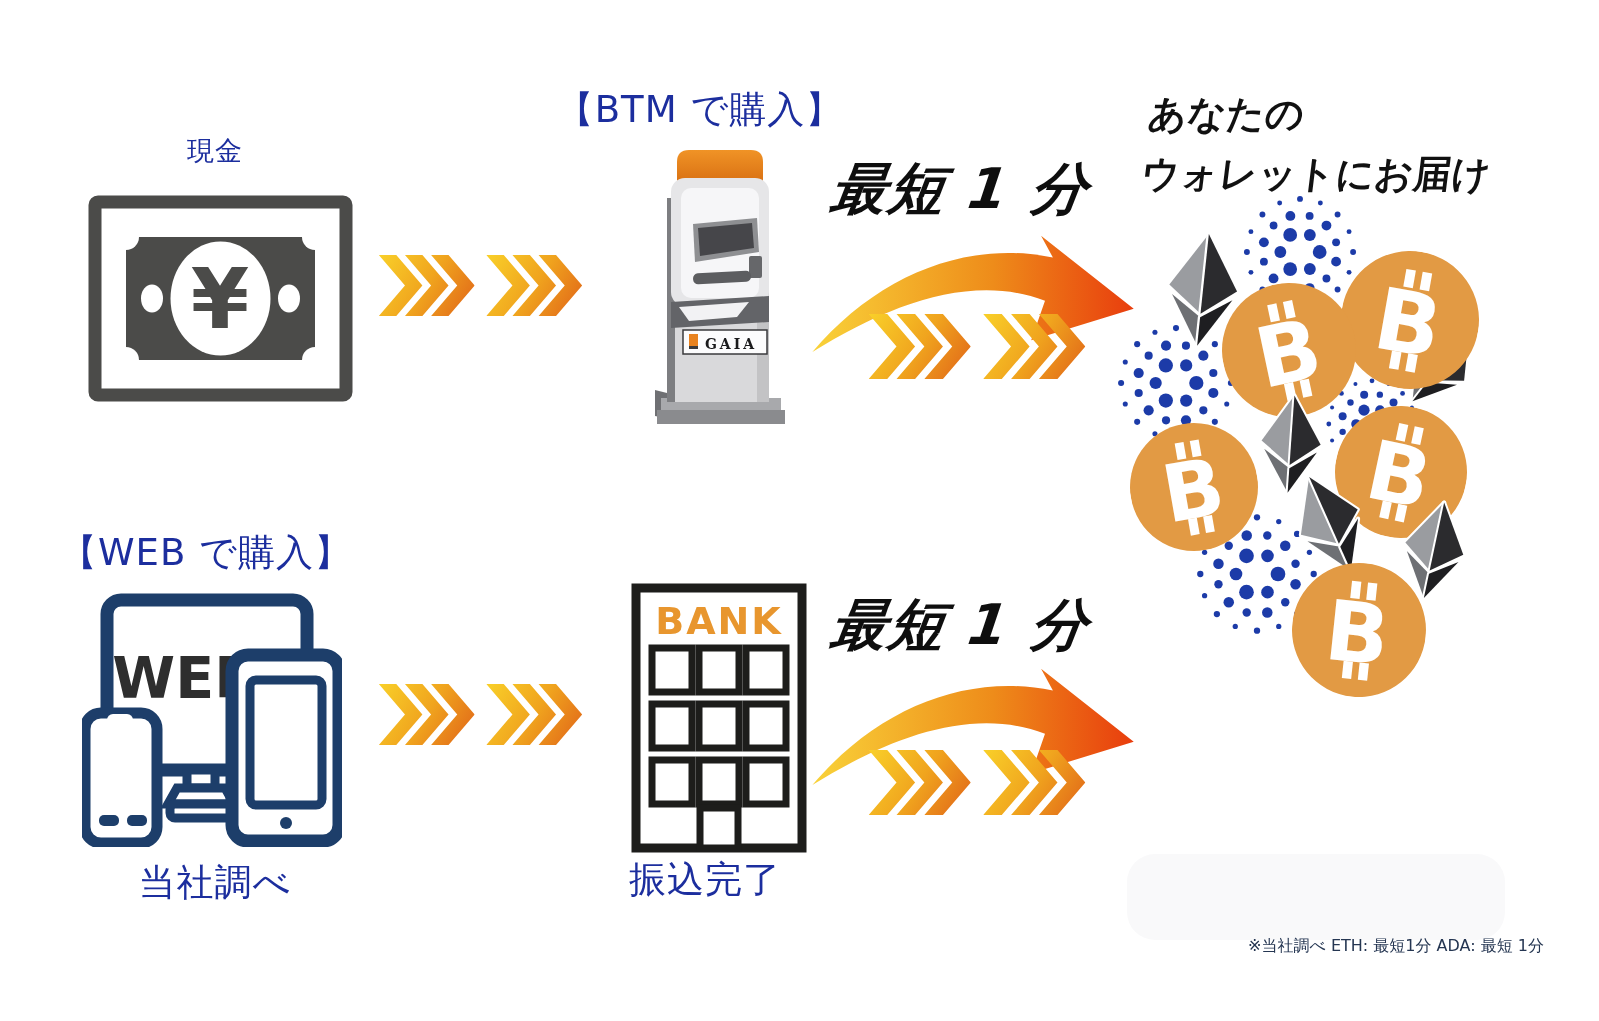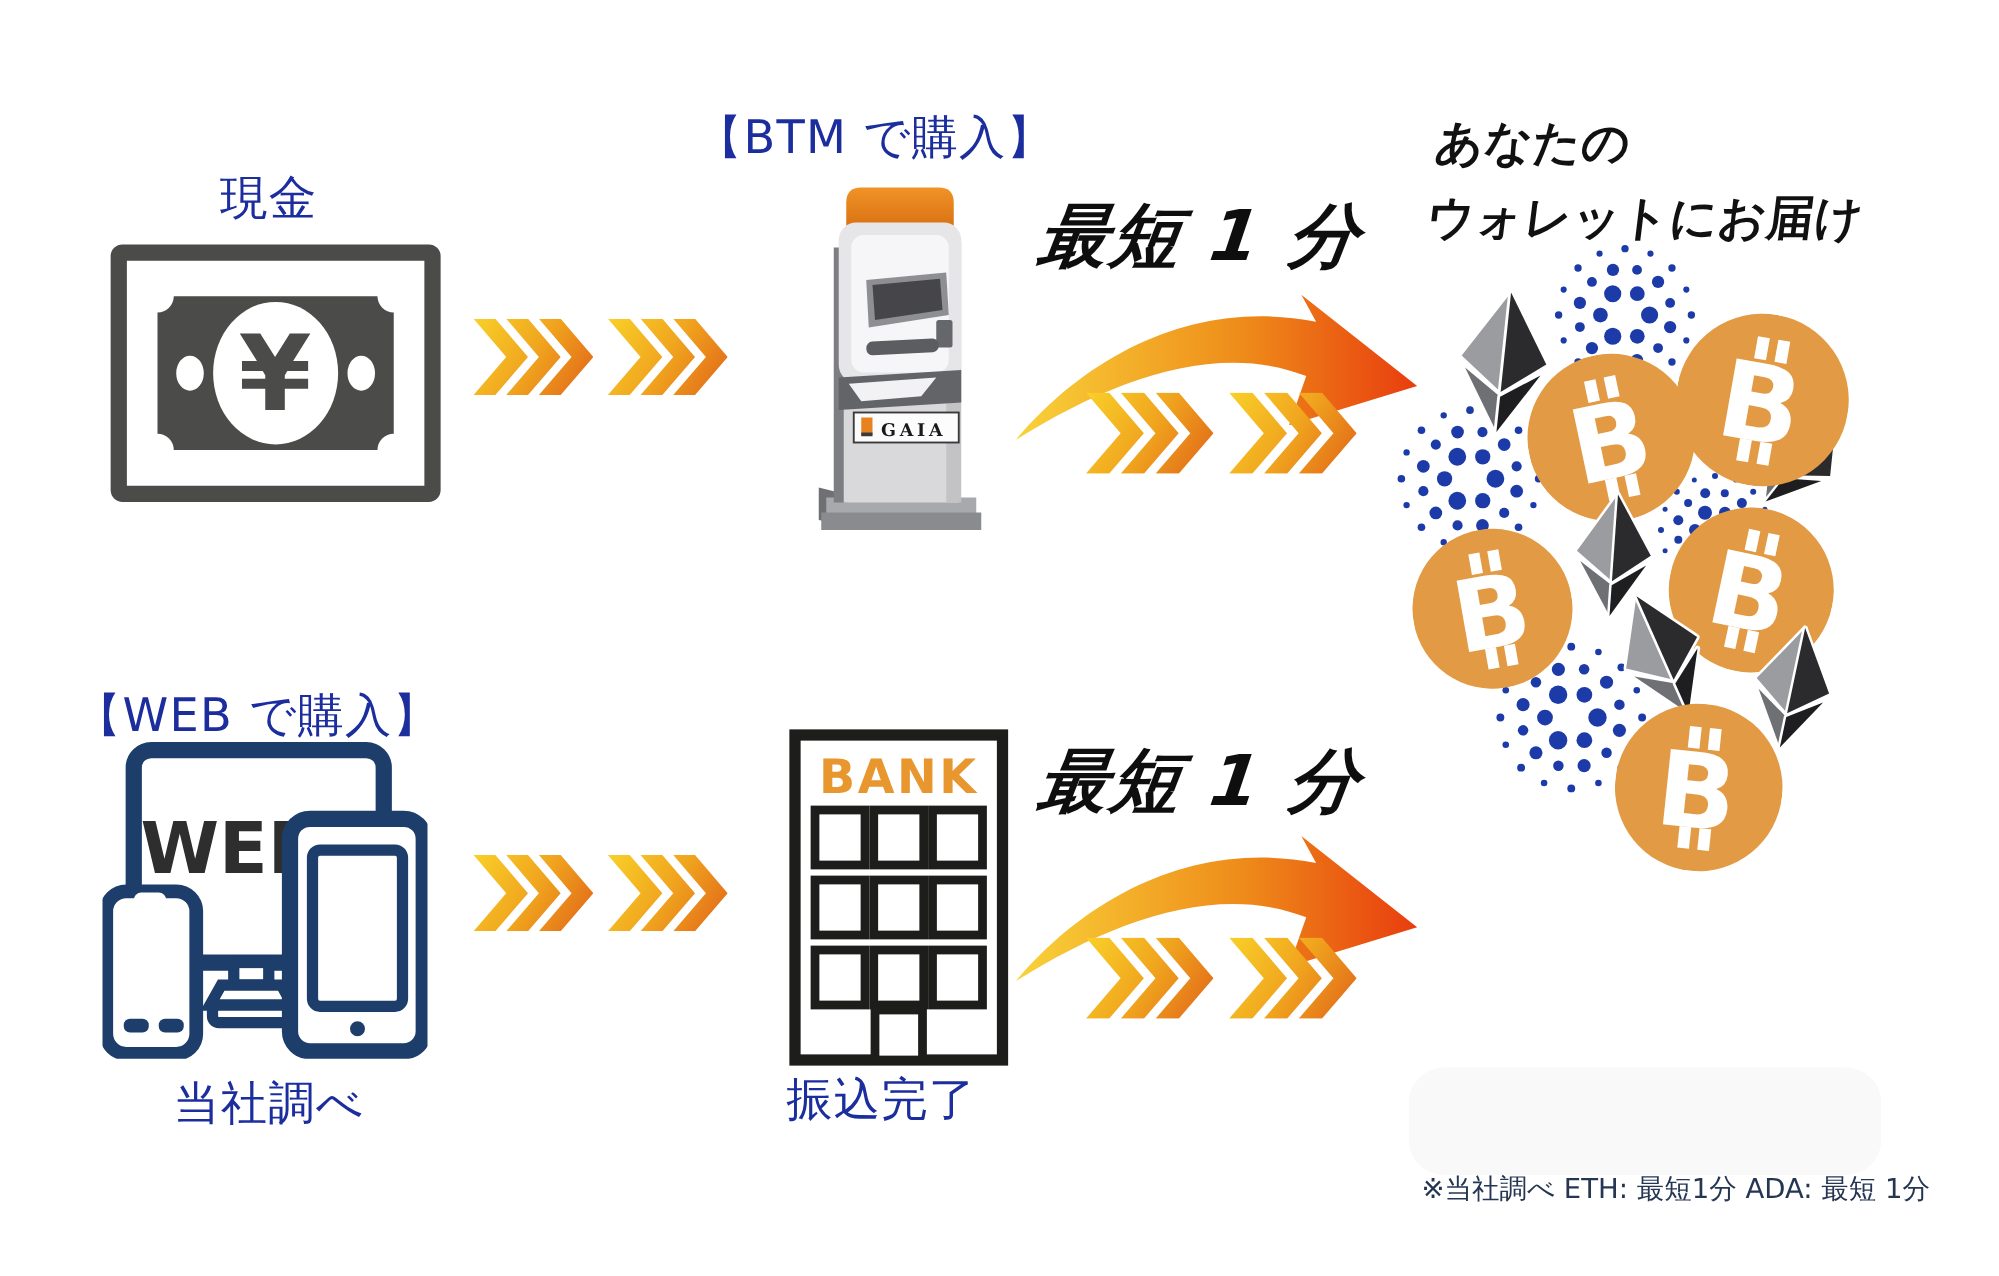--- a/index.html
+++ b/index.html
@@ -6,21 +6,21 @@
   .canvas{position:relative;width:1599px;height:1021px;background:#fff;overflow:hidden;
           font-family:"DejaVu Sans","Liberation Sans",sans-serif;}
   .abs{position:absolute;}
   .jp-label{position:absolute;font-weight:normal;color:#1C2E9E;font-size:37px;
             text-align:center;white-space:nowrap;letter-spacing:1px;}
   .speed{position:absolute;font-weight:bold;font-style:italic;color:#0e0e0e;
          font-size:56px;text-align:center;white-space:nowrap;transform:skewX(-8deg);
          letter-spacing:2px;width:320px;}
   .wallet-heading{position:absolute;left:1145px;top:84px;font-weight:bold;color:#111;
          font-size:38px;line-height:60px;transform:skewX(-7deg);white-space:nowrap;}
-  .footnote{position:absolute;right:55px;top:936px;font-size:22px;color:#253652;
+  .footnote{position:absolute;right:55px;top:936px;font-size:16px;color:#253652;
          white-space:nowrap;margin-left:48px;}
   .footnote-panel{position:absolute;left:1127px;top:854px;width:378px;height:86px;
          background:#f9f9fa;border-radius:28px;}
   svg.icon{position:absolute;}
   svg.coin{position:absolute;overflow:visible;}
   svg.chevpair{position:absolute;}
   svg.swoosh{position:absolute;}
   .defs-hidden{position:absolute;width:0;height:0;overflow:hidden;}
 </style>
 </head>
@@ -109,21 +109,21 @@
           <circle cx="80.7" cy="10.1" r="2.5"></circle>
         <circle cx="98.2" cy="21.8" r="3"></circle>
           <circle cx="109.9" cy="39.3" r="2.5"></circle>
       </g>
     </symbol>
   </defs>
 </svg>
 
 <div class="canvas">
 
-  <div class="jp-label" style="left:90px;top:133px;width:250px;font-size:38px;">現金</div>
+  <div class="jp-label" style="left:90px;top:133px;width:250px;font-size:27px;">現金</div>
 
   <svg class="icon" style="left:88px;top:195px;width:265px;height:207px;" viewBox="0 0 265 207">
     <rect x="7" y="7" width="251" height="193" rx="3" fill="#fff" stroke="#4B4B49" stroke-width="13"></rect>
     <rect x="38" y="42" width="189" height="123" fill="#4B4B49"></rect>
     <circle cx="38" cy="42" r="13" fill="#fff"></circle>
       <circle cx="227" cy="42" r="13" fill="#fff"></circle>
     <circle cx="38" cy="165" r="13" fill="#fff"></circle>
       <circle cx="227" cy="165" r="13" fill="#fff"></circle>
     <ellipse cx="132.5" cy="103.5" rx="50" ry="57" fill="#fff"></ellipse>
     <ellipse cx="64" cy="103.5" rx="11" ry="14" fill="#fff"></ellipse>
@@ -214,21 +214,21 @@
         <use href="#sym-eth" transform="rotate(-24 50 64)"></use>
       </svg>
       <svg viewBox="0 0 100 128" class="coin" style="left: 1394px; top: 498.8px; width: 80px; height: 102.4px;">
         <use href="#sym-eth" transform="rotate(12 50 64)"></use>
       </svg>
       <svg viewBox="0 0 100 100" class="coin" style="left: 1292px; top: 563px; width: 134px; height: 134px;">
         <use href="#sym-btc" transform="rotate(6 50 50)"></use>
       </svg>
     </div>
 
-  <div class="jp-label" style="left:60px;top:548px;width:290px;">【WEB で購入】</div>
+  <div class="jp-label" style="left:60px;top:528px;width:290px;">【WEB で購入】</div>
 
   <svg class="icon" style="left:82px;top:592px;width:260px;height:255px;" viewBox="0 0 260 255">
     <g stroke="#1D3E6A" fill="#fff">
       <rect x="25" y="8" width="200" height="170" rx="14" stroke-width="13"></rect>
       <text x="103" y="106" font-size="57" font-weight="bold" text-anchor="middle" fill="#2E2E2E" stroke="none">WEB</text>
       <rect x="105" y="178" width="28" height="18" stroke-width="9"></rect>
       <polygon points="95,196 143,196 152,212 86,212" stroke-width="9"></polygon>
       <rect x="88" y="212" width="85" height="14" rx="5" stroke-width="9"></rect>
       <rect x="3" y="121" width="72" height="130" rx="16" stroke-width="11"></rect>
       <rect x="25" y="122" width="26" height="12" rx="6" stroke="none"></rect>

